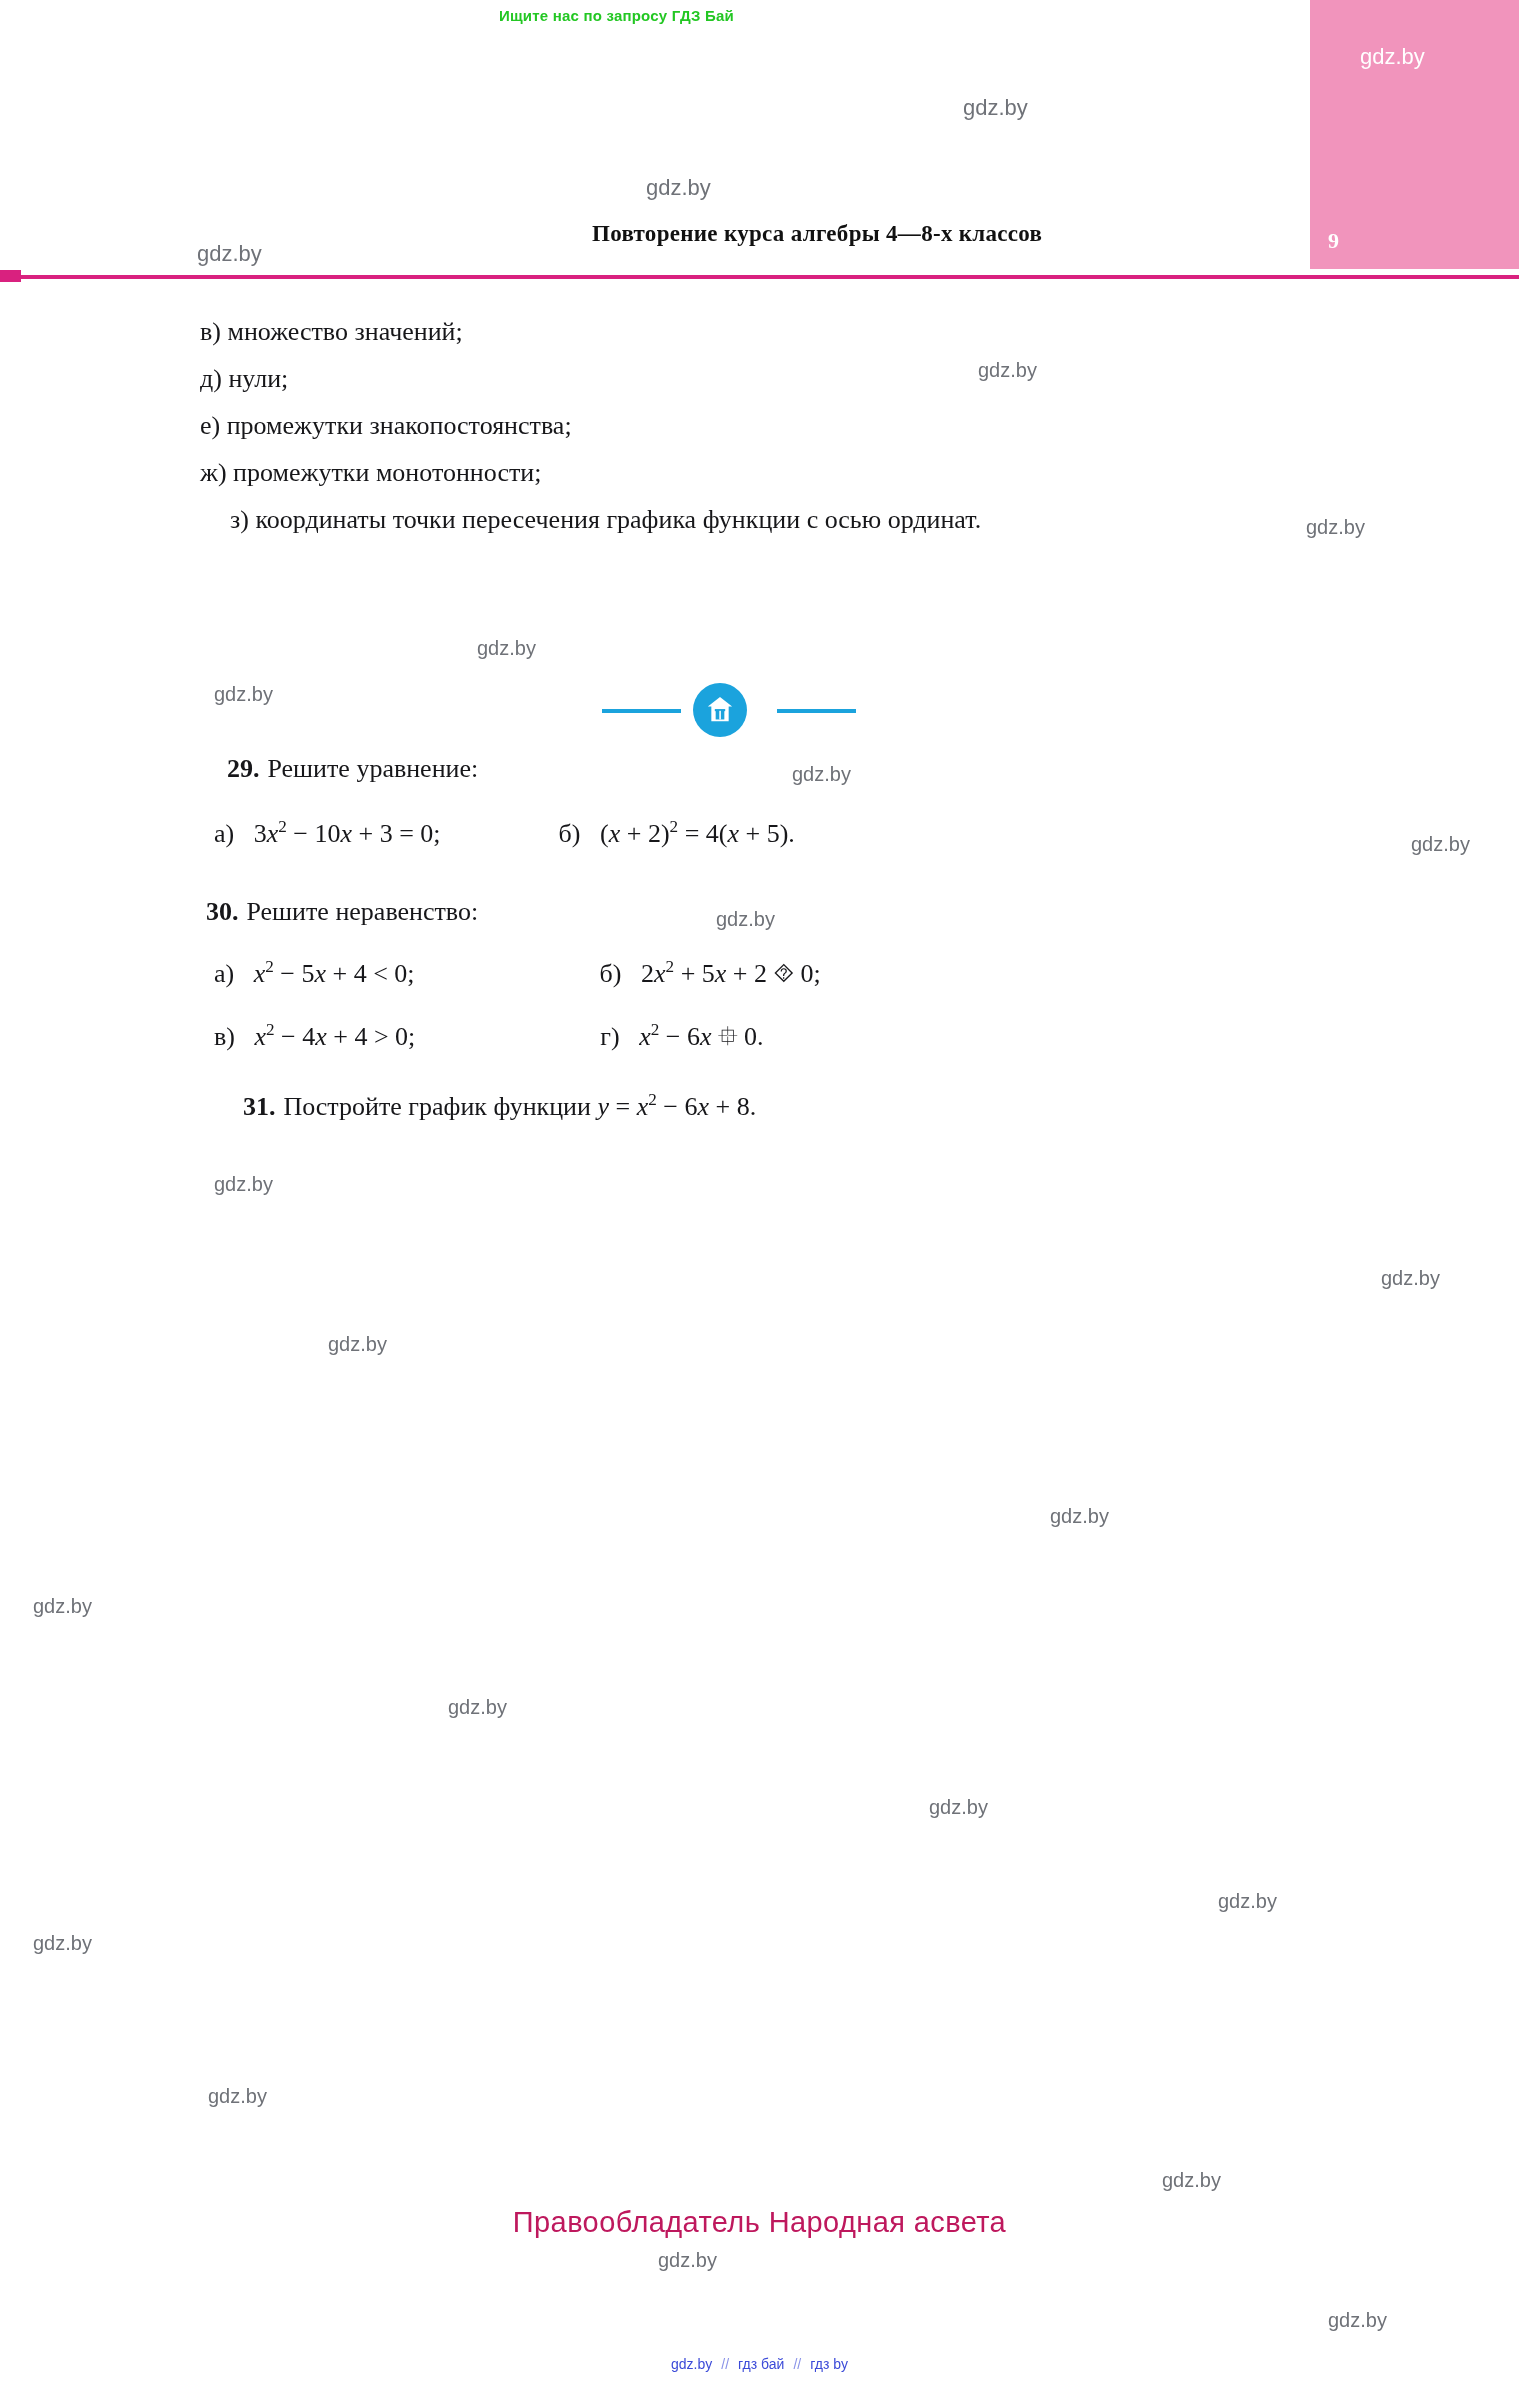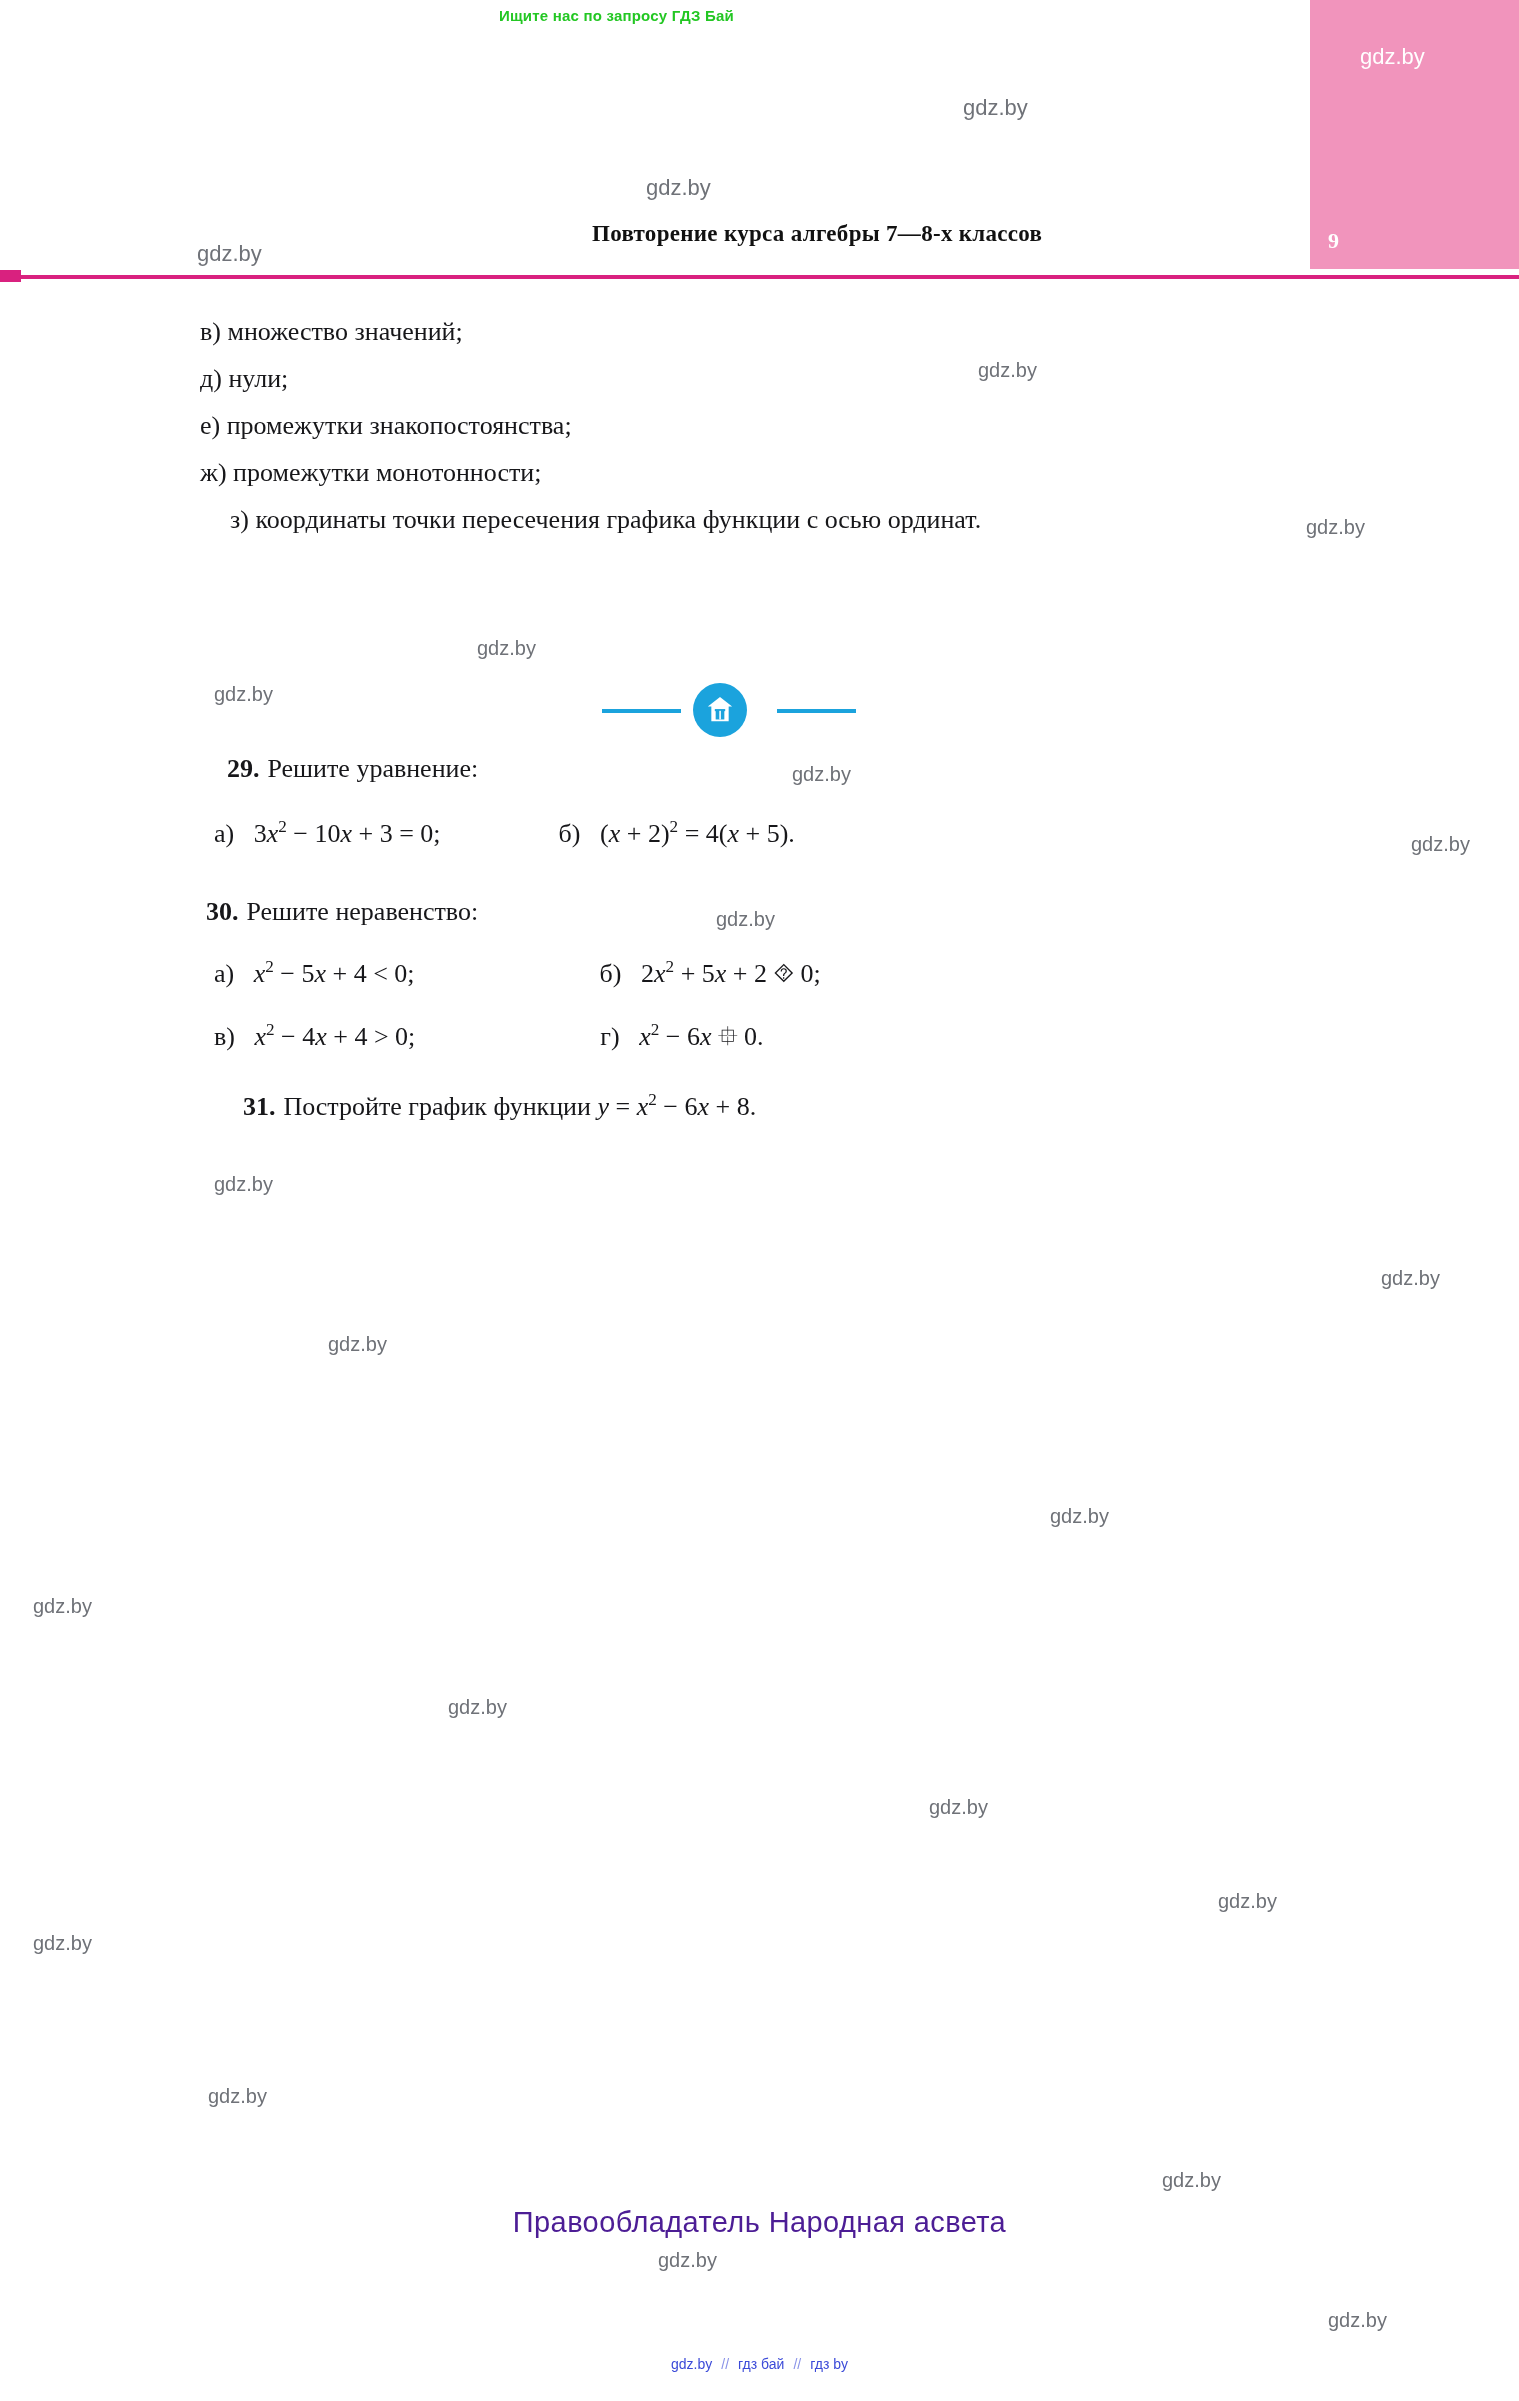--- a/index.html
+++ b/index.html
@@ -152,21 +152,21 @@
 
   
   .copyright {
     position: absolute;
     top: 2206px;
     left: 0;
     width: 1519px;
     text-align: center;
     font-family: "Liberation Sans", sans-serif;
     font-size: 29px;
-    color: #4c1d95;
+    color: #be185d;
     letter-spacing: 0.4px;
   }
 
   
   .footer-links {
     position: absolute;
     top: 2356px;
     left: 0;
     width: 1519px;
     text-align: center;
@@ -186,21 +186,21 @@
     white-space: nowrap;
   }
 </style>
 </head>
 <body>
 
 <div class="top-promo">Ищите нас по запросу ГДЗ Бай</div>
 
 <div class="page-number-box"></div>
 <div class="page-number">9</div>
-<div class="header-title">Повторение курса алгебры 7—8-х классов</div>
+<div class="header-title">Повторение курса алгебры 4—8-х классов</div>
 <div class="header-rule"></div>
 <div class="header-rule-short"></div>
 
 <div class="body-block">
   <div class="line">в) множество значений;</div>
   <div class="line">д) нули;</div>
   <div class="line">е) промежутки знакопостоянства;</div>
   <div class="line">ж) промежутки монотонности;</div>
   <div class="line wrap" style="text-indent:30px;">з) координаты точки пересечения графика функции с осью ординат.</div>
 </div>

